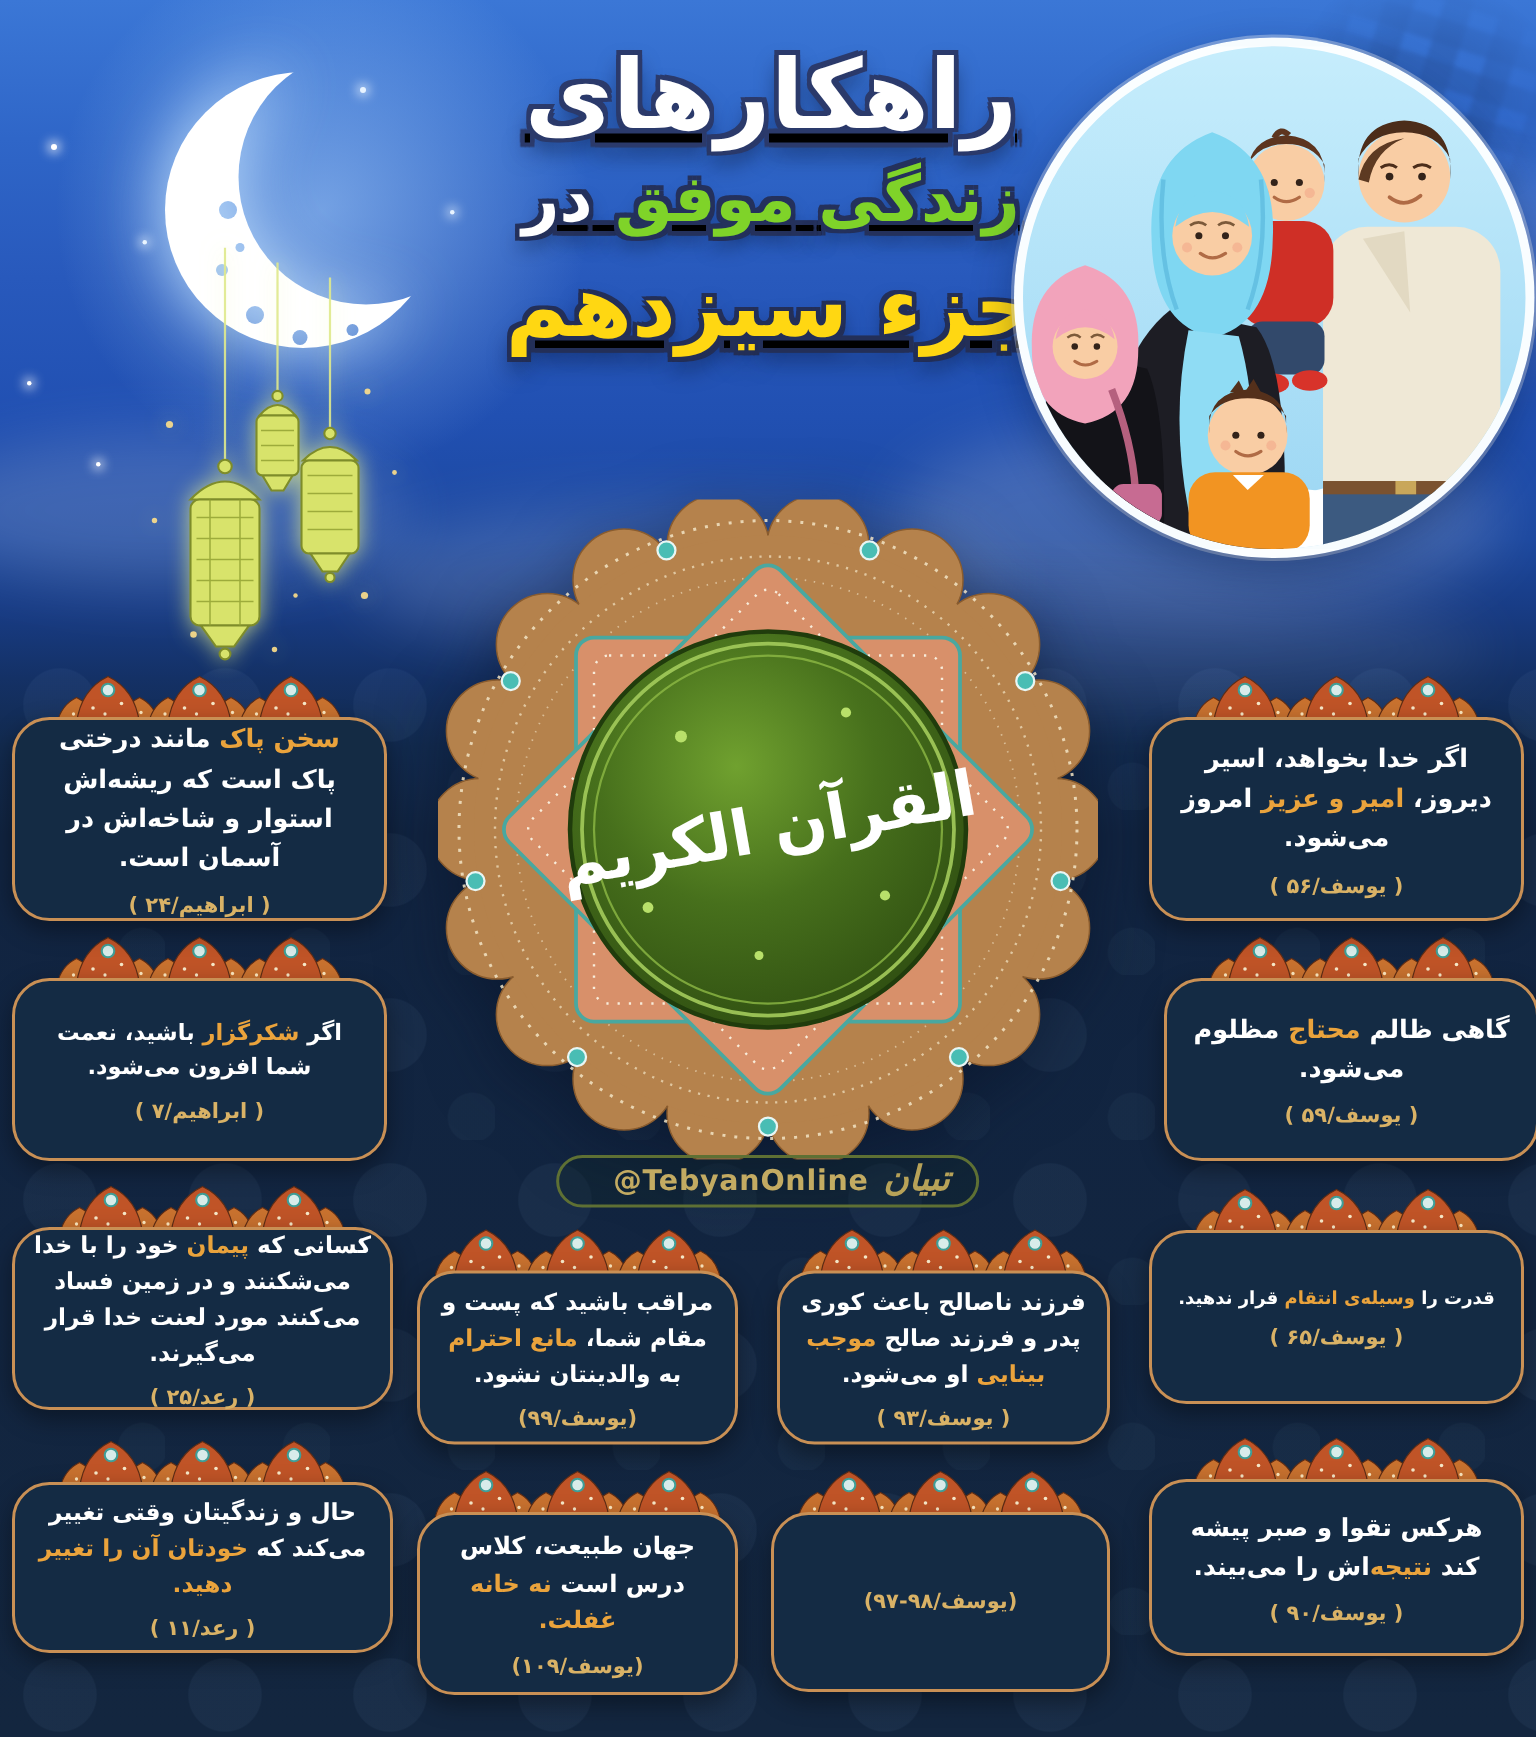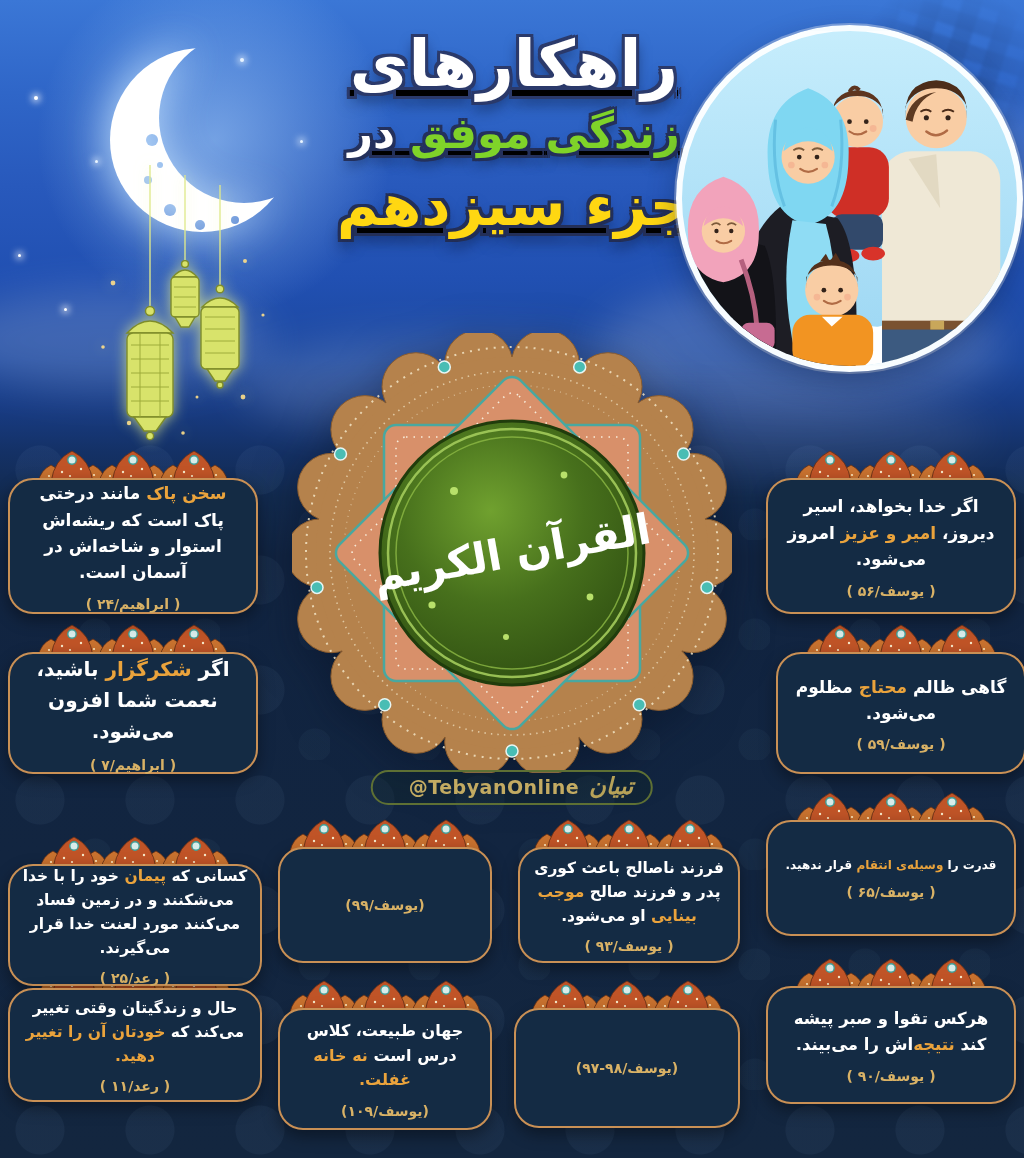--- a/index.html
+++ b/index.html
@@ -409,21 +409,21 @@
           <path d="M164,34 Q167,21.759999999999998 177,17 Q187,21.759999999999998 190,34 Z" fill="#c9722f" stroke="#5f2d15" stroke-width="0.8"></path>
           <path d="M135,34 Q138,11.68 156,3 Q174,11.68 177,34 Z" fill="#c05427" stroke="#5f2d15" stroke-width="0.8"></path>
           <circle cx="156" cy="12" r="4.2" fill="#d8ecea" stroke="#3f9e97" stroke-width="1.4"></circle>
           <circle cx="146" cy="24" r="1.2" fill="#f7e9c9"></circle>
           <circle cx="165" cy="21" r="1.2" fill="#f7e9c9"></circle>
           <circle cx="154" cy="28" r="1.1" fill="#f7e9c9"></circle>
           <circle cx="133" cy="28" r="1.1" fill="#ffe9c0"></circle>
           <circle cx="178" cy="27" r="1.1" fill="#ffe9c0"></circle>
         </svg>
         <div class="card-inner">
-          <div class="card-text" style="font-size:20px"><span class="">اگر </span><span class="hl">شکرگزار</span><span class=""> باشید، نعمت شما افزون می‌شود.</span></div>
+          <div class="card-text" style="font-size:15px"><span class="">اگر </span><span class="hl">شکرگزار</span><span class=""> باشید، نعمت شما افزون می‌شود.</span></div>
           <div class="card-ref">( ابراهیم/۷ )</div>
         </div>
       </div>
       <div class="card" style="left: 766px; top: 652px; width: 250px; height: 122px; margin-left: 10px;">
         <svg class="ornament" width="190" height="34" viewBox="0 0 190 34">
           <path d="M0,34 Q3,21.759999999999998 13,17 Q23,21.759999999999998 26,34 Z" fill="#c9722f" stroke="#5f2d15" stroke-width="0.8"></path>
           <path d="M42,34 Q45,21.759999999999998 55,17 Q65,21.759999999999998 68,34 Z" fill="#c9722f" stroke="#5f2d15" stroke-width="0.8"></path>
           <path d="M13,34 Q16,11.68 34,3 Q52,11.68 55,34 Z" fill="#c05427" stroke="#5f2d15" stroke-width="0.8"></path>
           <circle cx="34" cy="12" r="4.2" fill="#d8ecea" stroke="#3f9e97" stroke-width="1.4"></circle>
           <circle cx="24" cy="24" r="1.2" fill="#f7e9c9"></circle>
@@ -448,21 +448,21 @@
           <circle cx="165" cy="21" r="1.2" fill="#f7e9c9"></circle>
           <circle cx="154" cy="28" r="1.1" fill="#f7e9c9"></circle>
           <circle cx="133" cy="28" r="1.1" fill="#ffe9c0"></circle>
           <circle cx="178" cy="27" r="1.1" fill="#ffe9c0"></circle>
         </svg>
         <div class="card-inner">
           <div class="card-text" style="font-size:17px"><span class="">گاهی ظالم </span><span class="hl">محتاج</span><span class=""> مظلوم می‌شود.</span></div>
           <div class="card-ref">( یوسف/۵۹ )</div>
         </div>
       </div>
-      <div class="card" style="left: 8px; top: 864px; width: 254px; height: 122px;">
+      <div class="card" style="left: 8px; top: 818px; width: 254px; height: 122px;">
         <svg class="ornament" width="190" height="34" viewBox="0 0 190 34">
           <path d="M0,34 Q3,21.759999999999998 13,17 Q23,21.759999999999998 26,34 Z" fill="#c9722f" stroke="#5f2d15" stroke-width="0.8"></path>
           <path d="M42,34 Q45,21.759999999999998 55,17 Q65,21.759999999999998 68,34 Z" fill="#c9722f" stroke="#5f2d15" stroke-width="0.8"></path>
           <path d="M13,34 Q16,11.68 34,3 Q52,11.68 55,34 Z" fill="#c05427" stroke="#5f2d15" stroke-width="0.8"></path>
           <circle cx="34" cy="12" r="4.2" fill="#d8ecea" stroke="#3f9e97" stroke-width="1.4"></circle>
           <circle cx="24" cy="24" r="1.2" fill="#f7e9c9"></circle>
           <circle cx="43" cy="21" r="1.2" fill="#f7e9c9"></circle>
           <circle cx="32" cy="28" r="1.1" fill="#f7e9c9"></circle>
           <circle cx="11" cy="28" r="1.1" fill="#ffe9c0"></circle>
           <circle cx="56" cy="27" r="1.1" fill="#ffe9c0"></circle>
@@ -514,20 +514,21 @@
           <path d="M164,34 Q167,21.759999999999998 177,17 Q187,21.759999999999998 190,34 Z" fill="#c9722f" stroke="#5f2d15" stroke-width="0.8"></path>
           <path d="M135,34 Q138,11.68 156,3 Q174,11.68 177,34 Z" fill="#c05427" stroke="#5f2d15" stroke-width="0.8"></path>
           <circle cx="156" cy="12" r="4.2" fill="#d8ecea" stroke="#3f9e97" stroke-width="1.4"></circle>
           <circle cx="146" cy="24" r="1.2" fill="#f7e9c9"></circle>
           <circle cx="165" cy="21" r="1.2" fill="#f7e9c9"></circle>
           <circle cx="154" cy="28" r="1.1" fill="#f7e9c9"></circle>
           <circle cx="133" cy="28" r="1.1" fill="#ffe9c0"></circle>
           <circle cx="178" cy="27" r="1.1" fill="#ffe9c0"></circle>
         </svg>
         <div class="card-inner">
+          <div class="card-text" style="font-size:15.5px"><span class="">مراقب باشید که پست و مقام شما، </span><span class="hl">مانع احترام</span><span class=""> به والدینتان نشود.</span></div>
           <div class="card-ref">(یوسف/۹۹)</div>
         </div>
       </div>
       <div class="card" style="left: 518px; top: 847px; width: 222px; height: 116px;">
         <svg class="ornament" width="190" height="34" viewBox="0 0 190 34">
           <path d="M0,34 Q3,21.759999999999998 13,17 Q23,21.759999999999998 26,34 Z" fill="#c9722f" stroke="#5f2d15" stroke-width="0.8"></path>
           <path d="M42,34 Q45,21.759999999999998 55,17 Q65,21.759999999999998 68,34 Z" fill="#c9722f" stroke="#5f2d15" stroke-width="0.8"></path>
           <path d="M13,34 Q16,11.68 34,3 Q52,11.68 55,34 Z" fill="#c05427" stroke="#5f2d15" stroke-width="0.8"></path>
           <circle cx="34" cy="12" r="4.2" fill="#d8ecea" stroke="#3f9e97" stroke-width="1.4"></circle>
           <circle cx="24" cy="24" r="1.2" fill="#f7e9c9"></circle>

